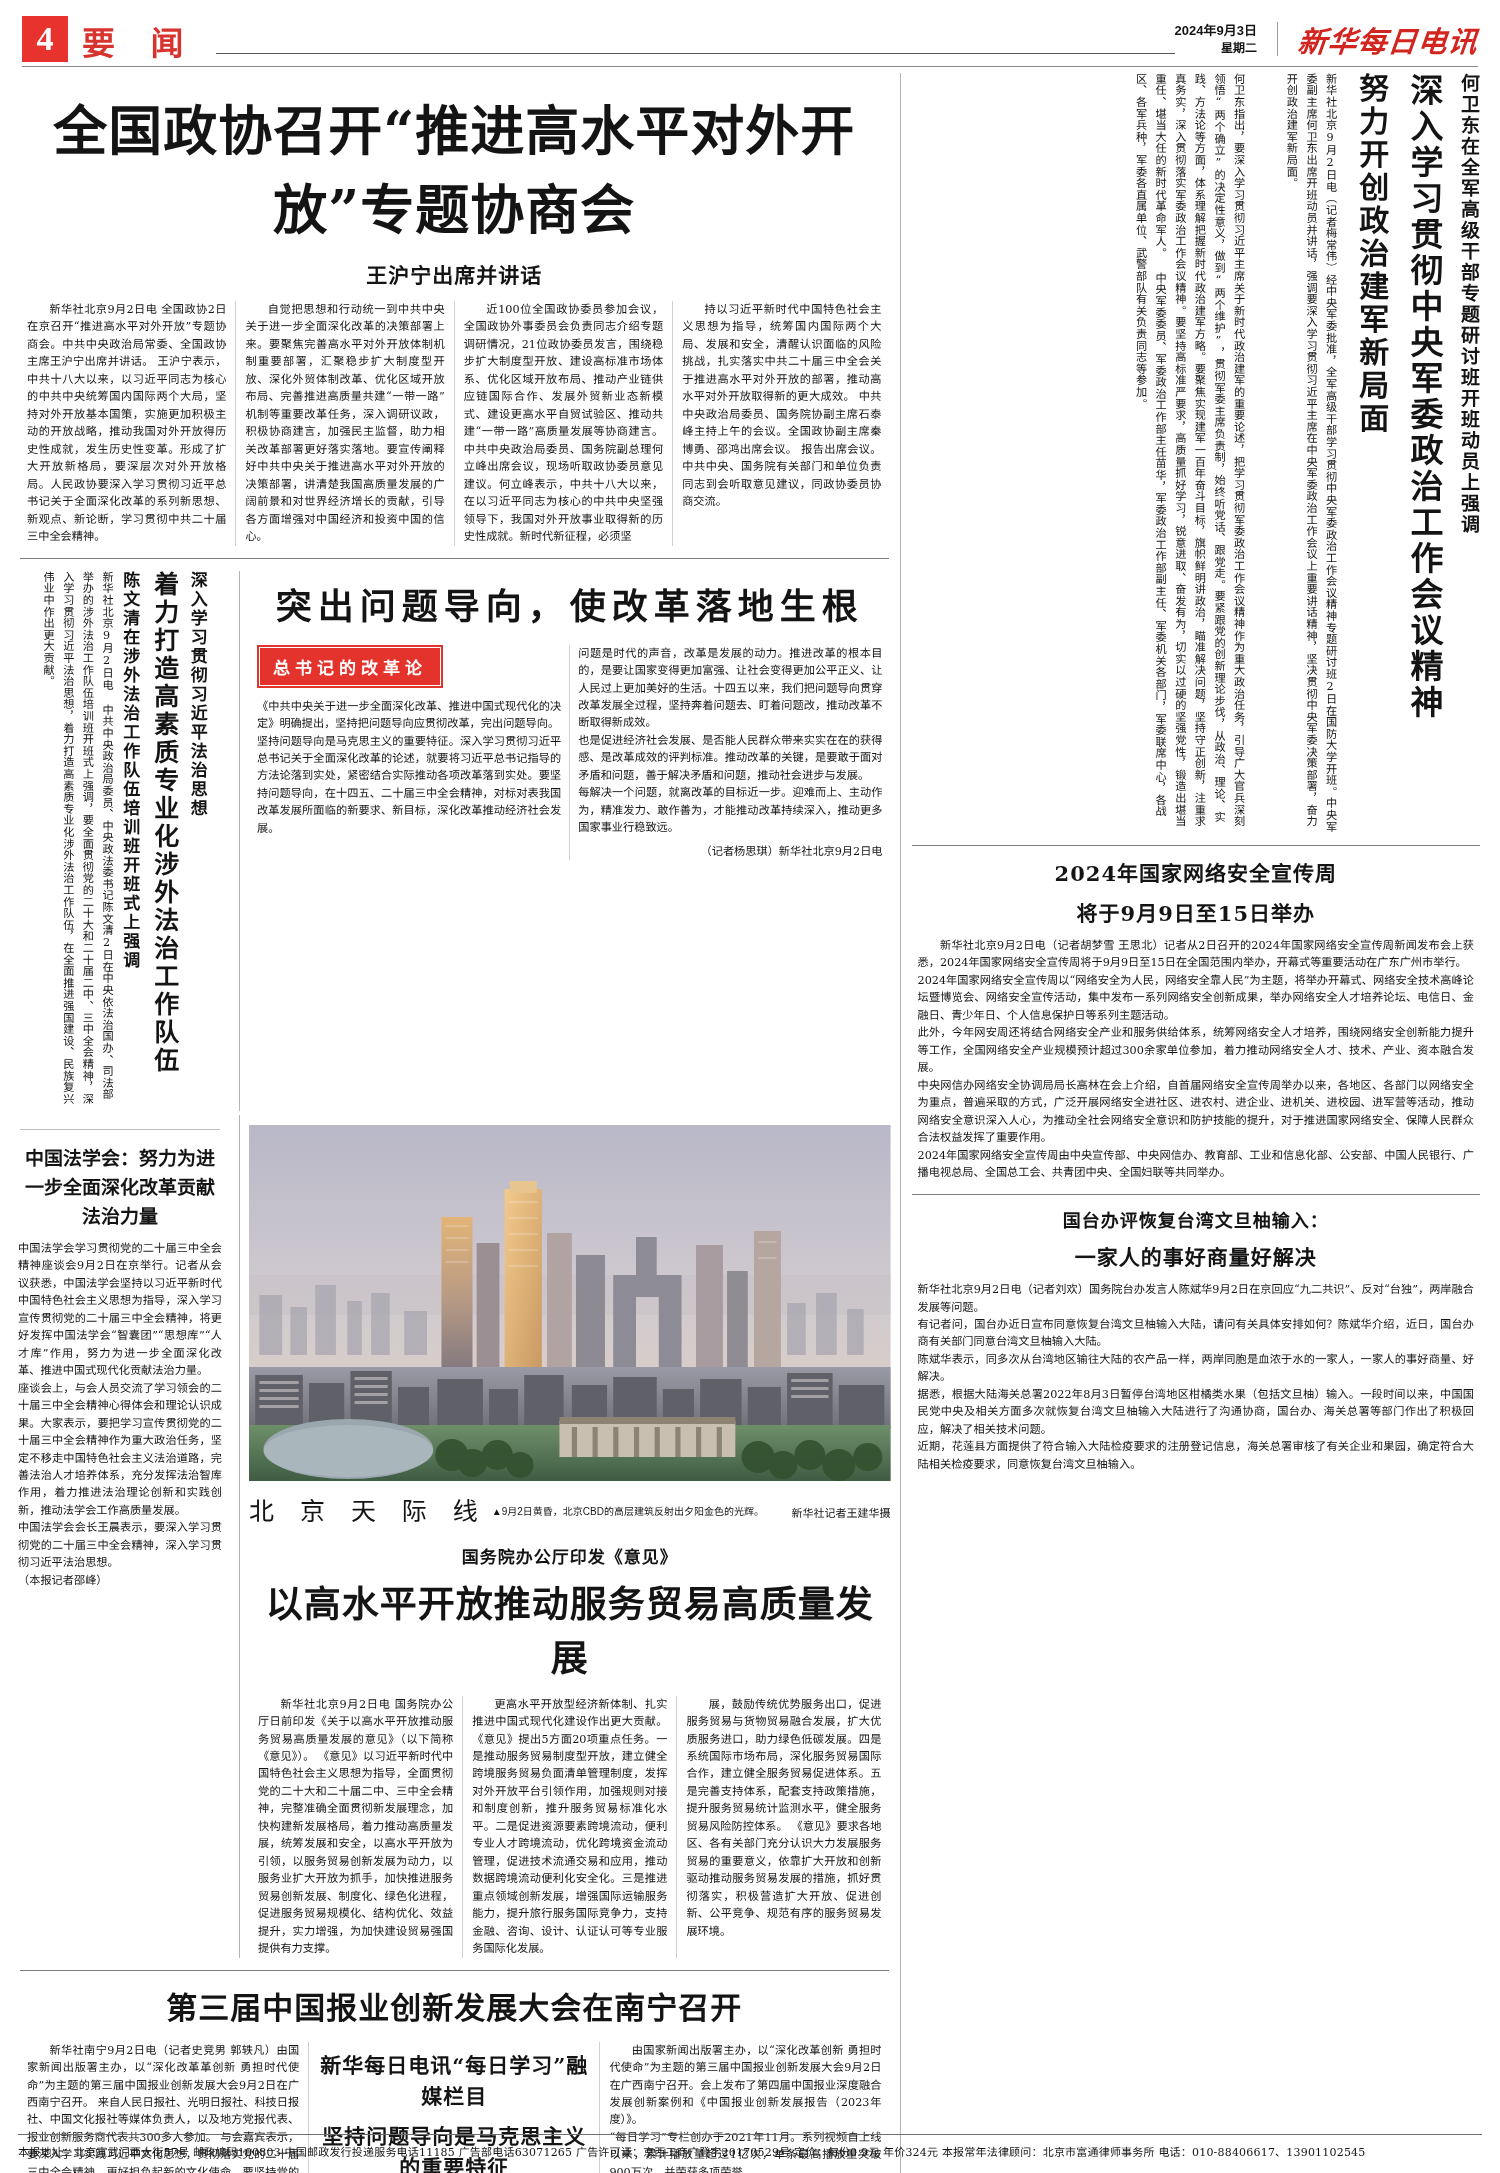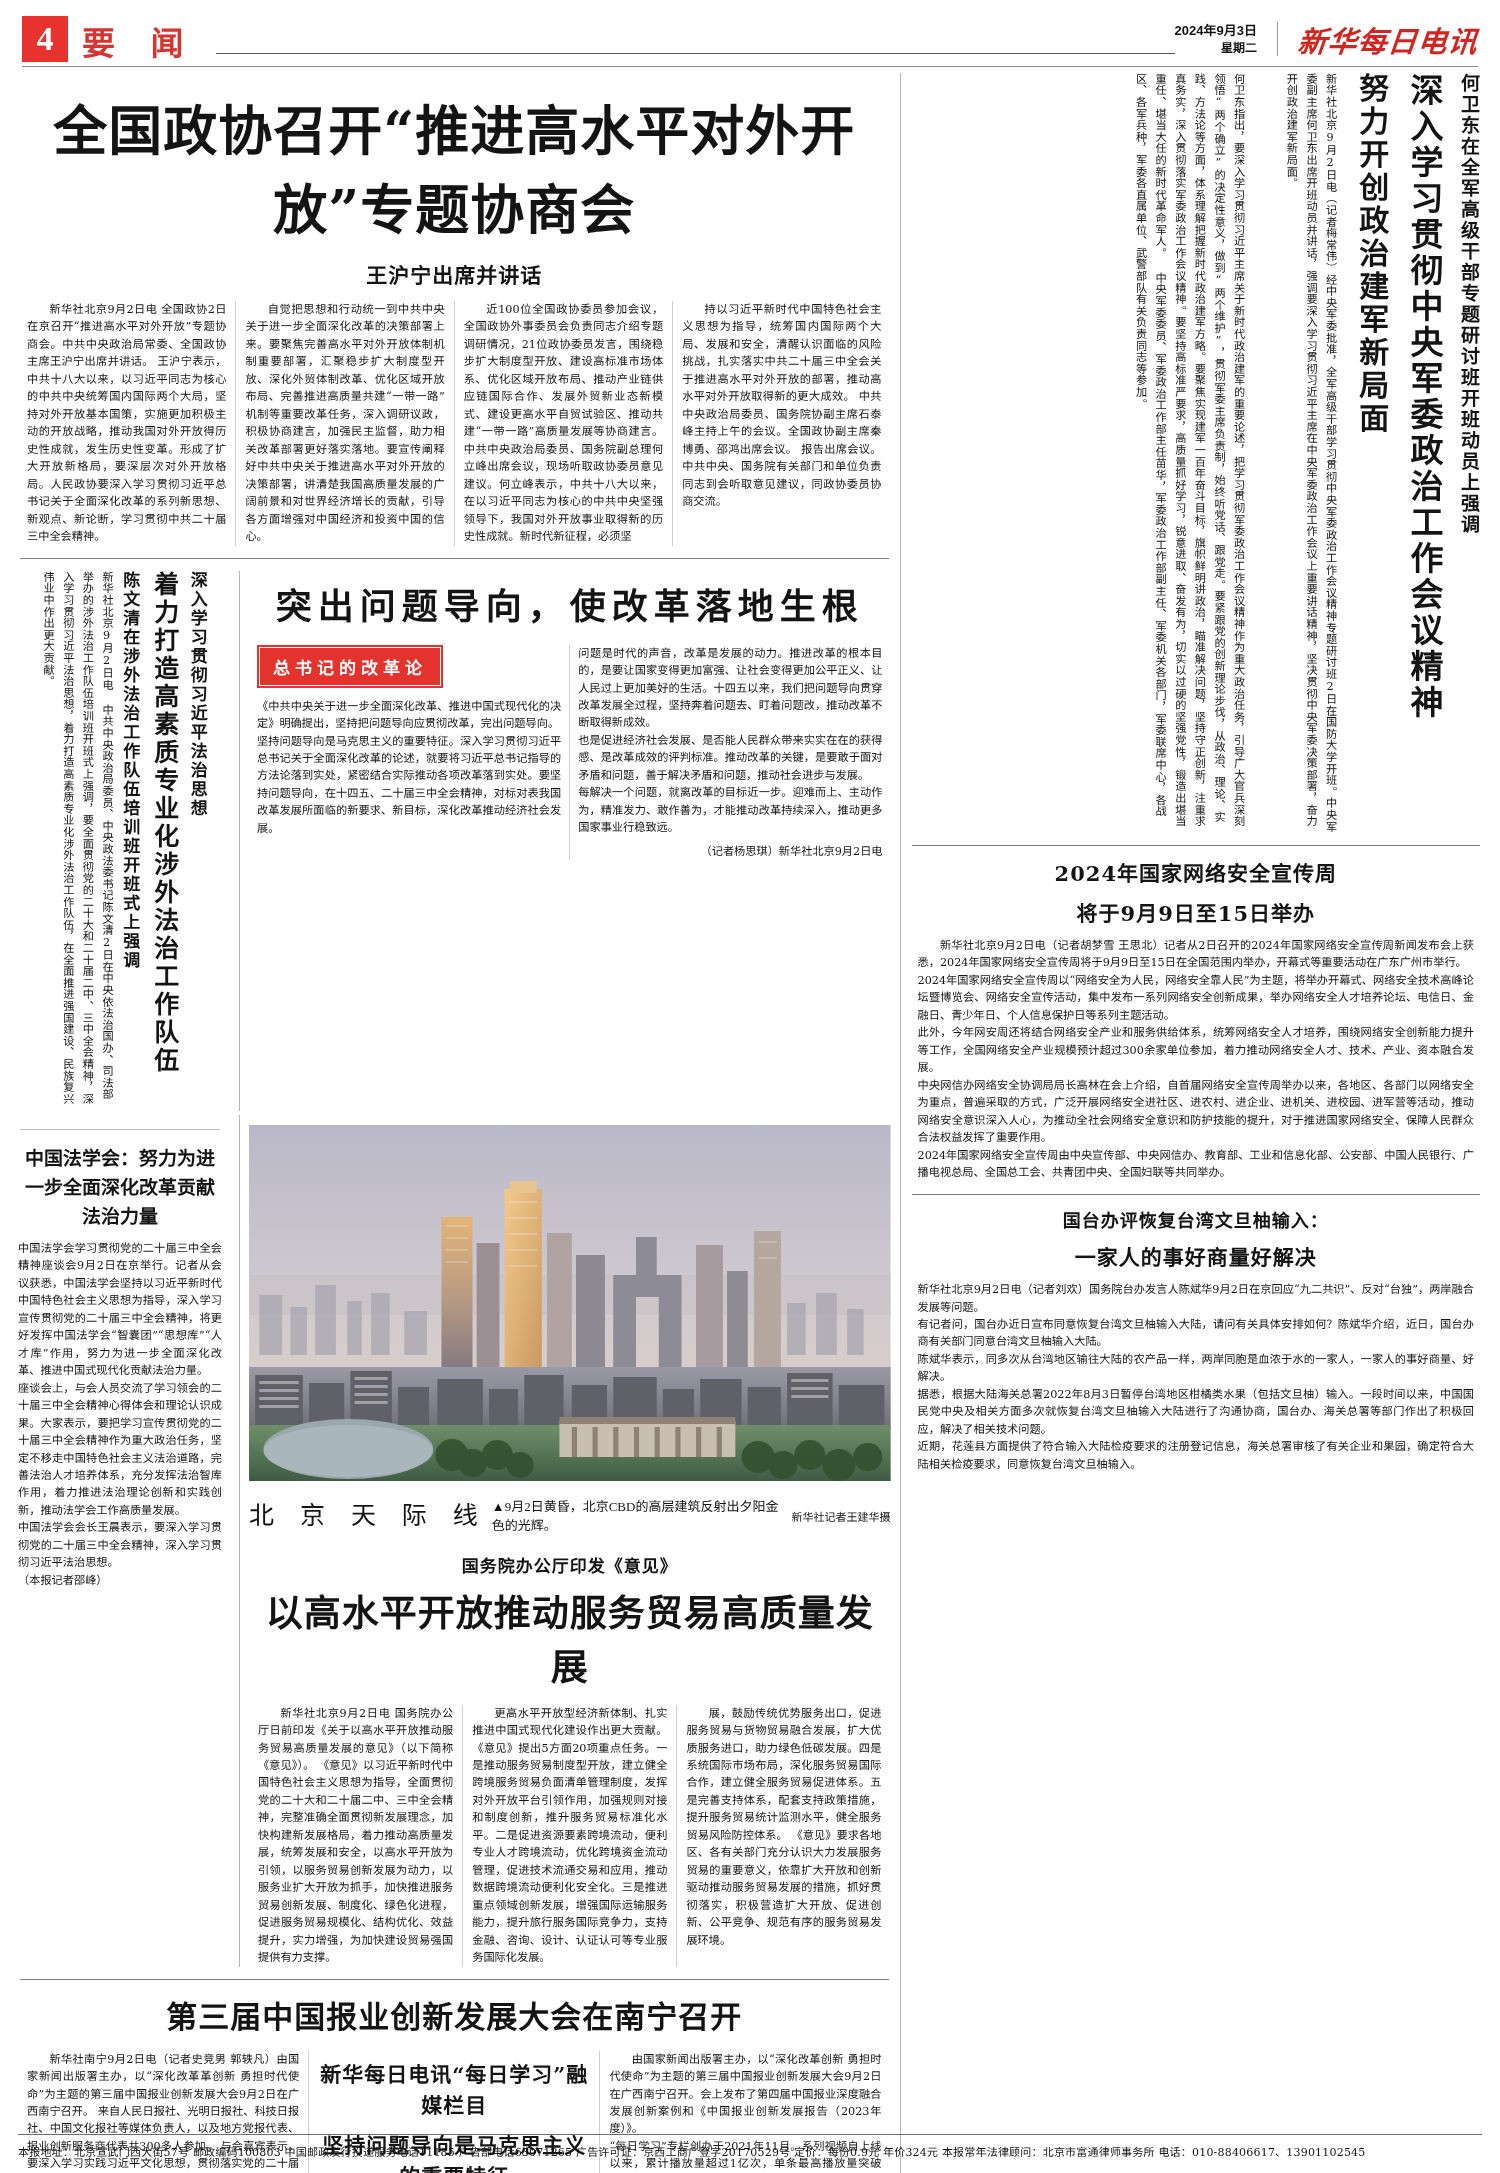--- a/index.html
+++ b/index.html
@@ -105,21 +105,21 @@
   .badge-wrap { text-align:left; margin-bottom:10px; }
 
   
   .photo-wrap { margin:10px 0 4px 0; position:relative; }
   .skyline { width:100%; height:356px; display:block; }
   .cap-row { display:flex; align-items:center; gap:5px; margin-top:6px; }
   .cap-title {
     font-size:25px; letter-spacing:9px; font-weight:500;
     font-family:"DejaVu Serif",serif; white-space:nowrap; padding-top:4px;
   }
-  .cap-text { font-size:13px; flex:1; line-height:1.5; padding-top:10px; font-family:Liberation Serif, serif; }
+  .cap-text { font-size:10px; flex:1; line-height:1.5; padding-top:10px; font-family:Liberation Sans, sans-serif; }
   .cap-credit { font-size:11px; padding-top:10px; white-space:nowrap; font-family:"DejaVu Serif",serif; }
 
   .kicker { text-align:center; font-size:17px; font-weight:bold; margin:16px 0 6px 0; letter-spacing:1px; font-family:"DejaVu Serif",serif;}
   h2.head3 {
     text-align:center; font-size:37px; font-weight:bold;
     margin:4px 0 14px 0; letter-spacing:1px; font-family:"DejaVu Serif",serif;
   }
   h2.head4 {
     text-align:center; font-size:31px; font-weight:bold;
     margin:6px 0 14px 0; letter-spacing:1px; font-family:"DejaVu Serif",serif;

